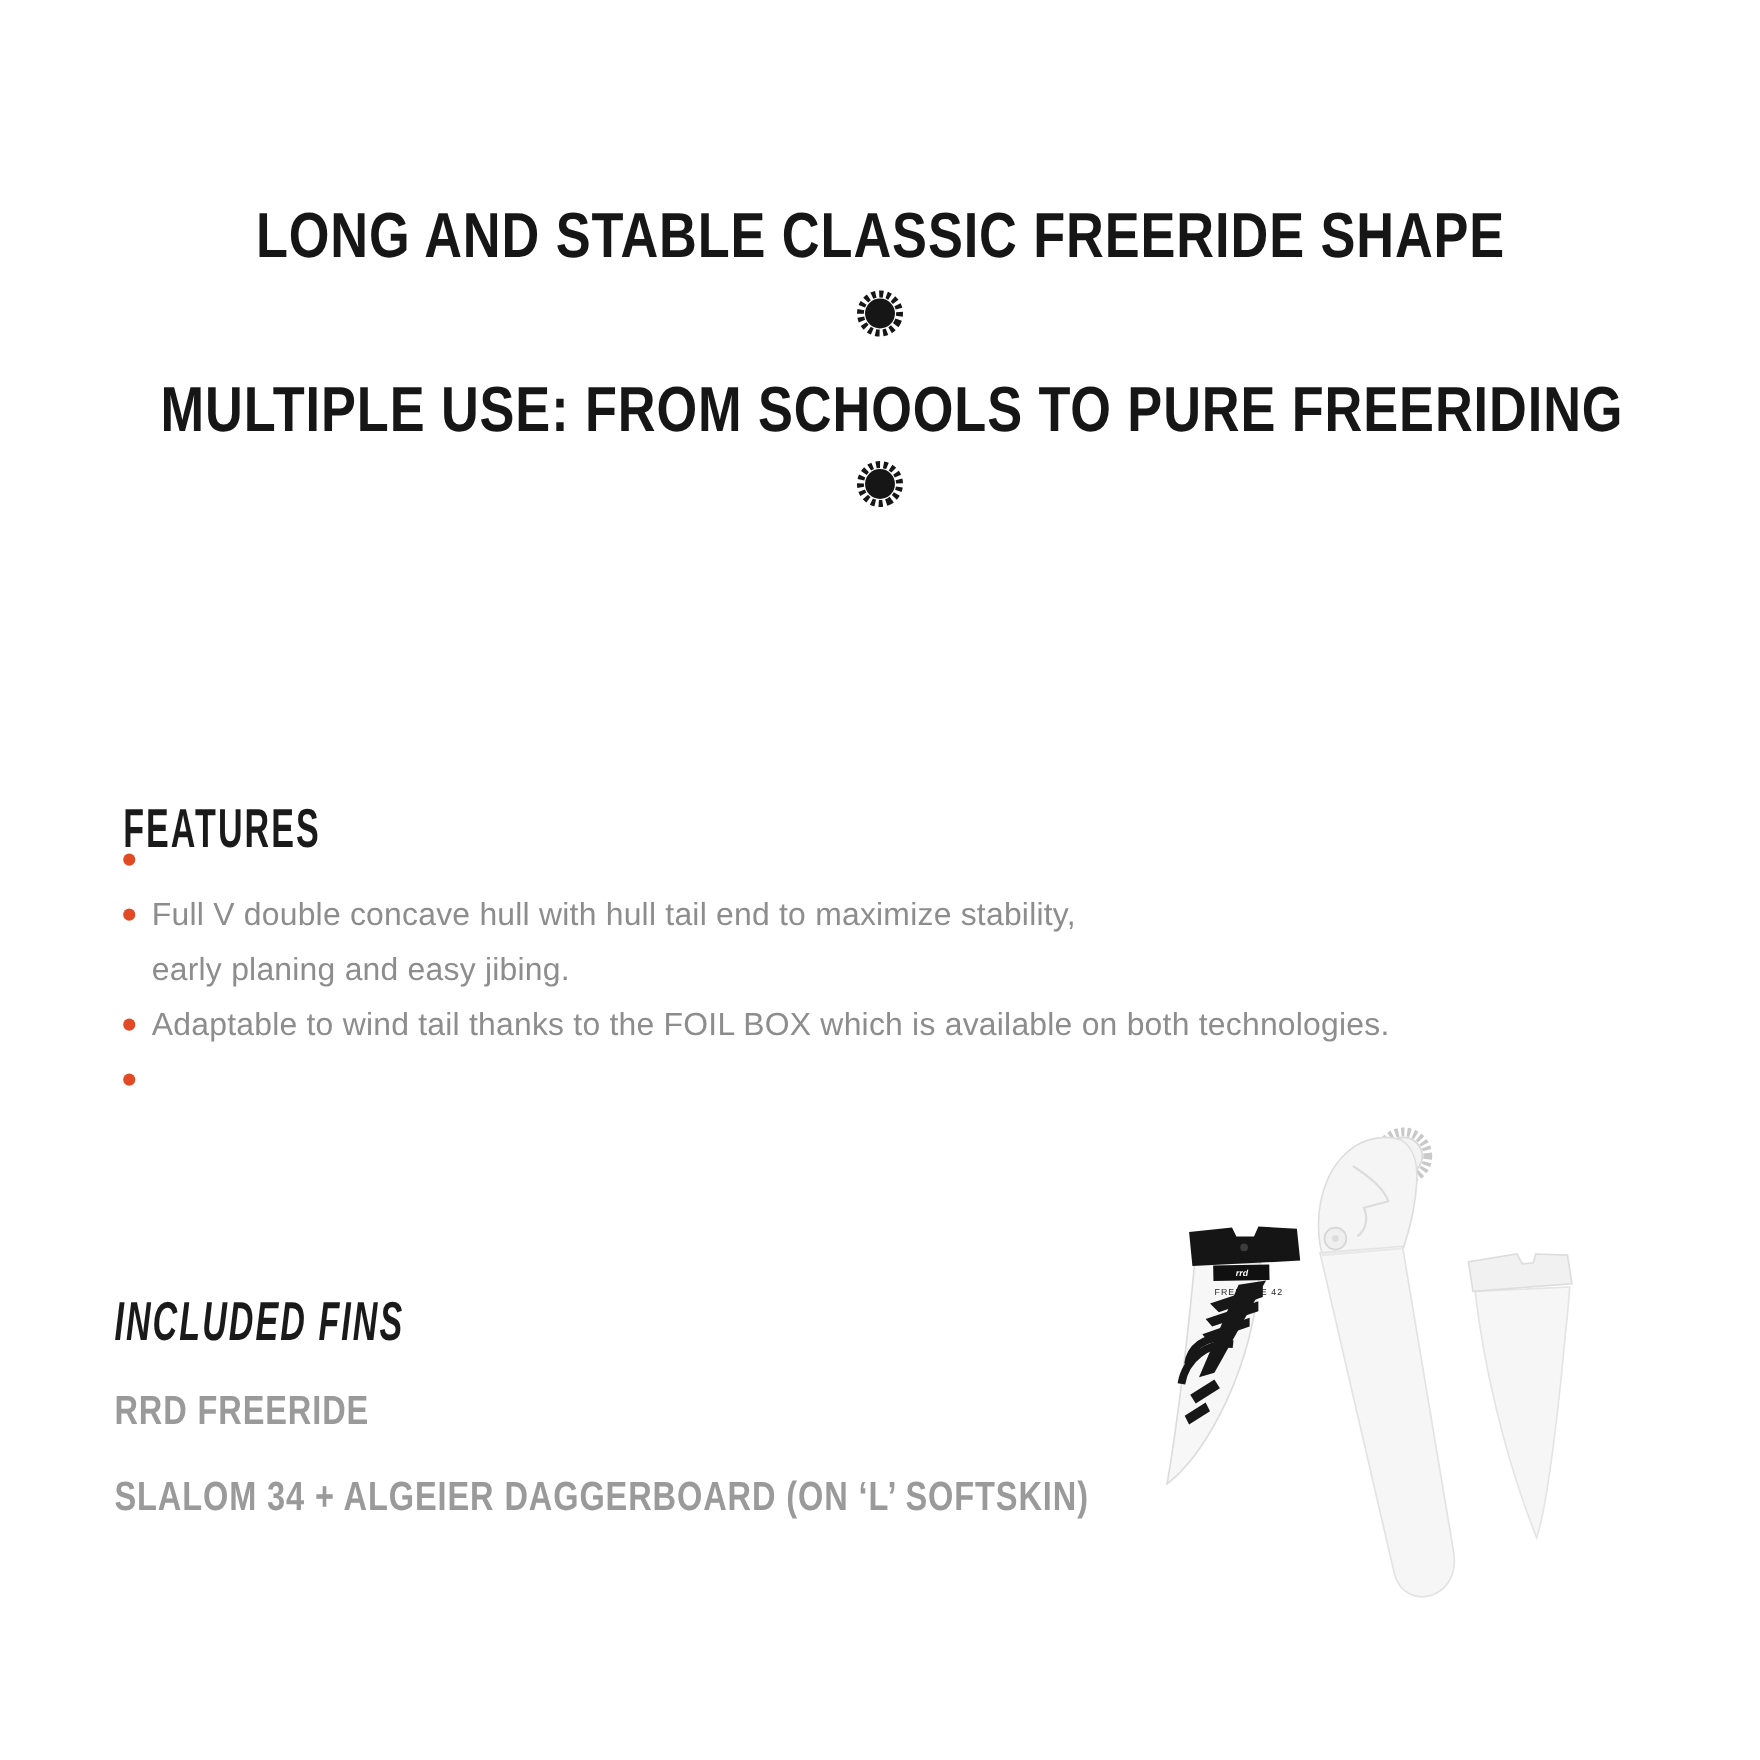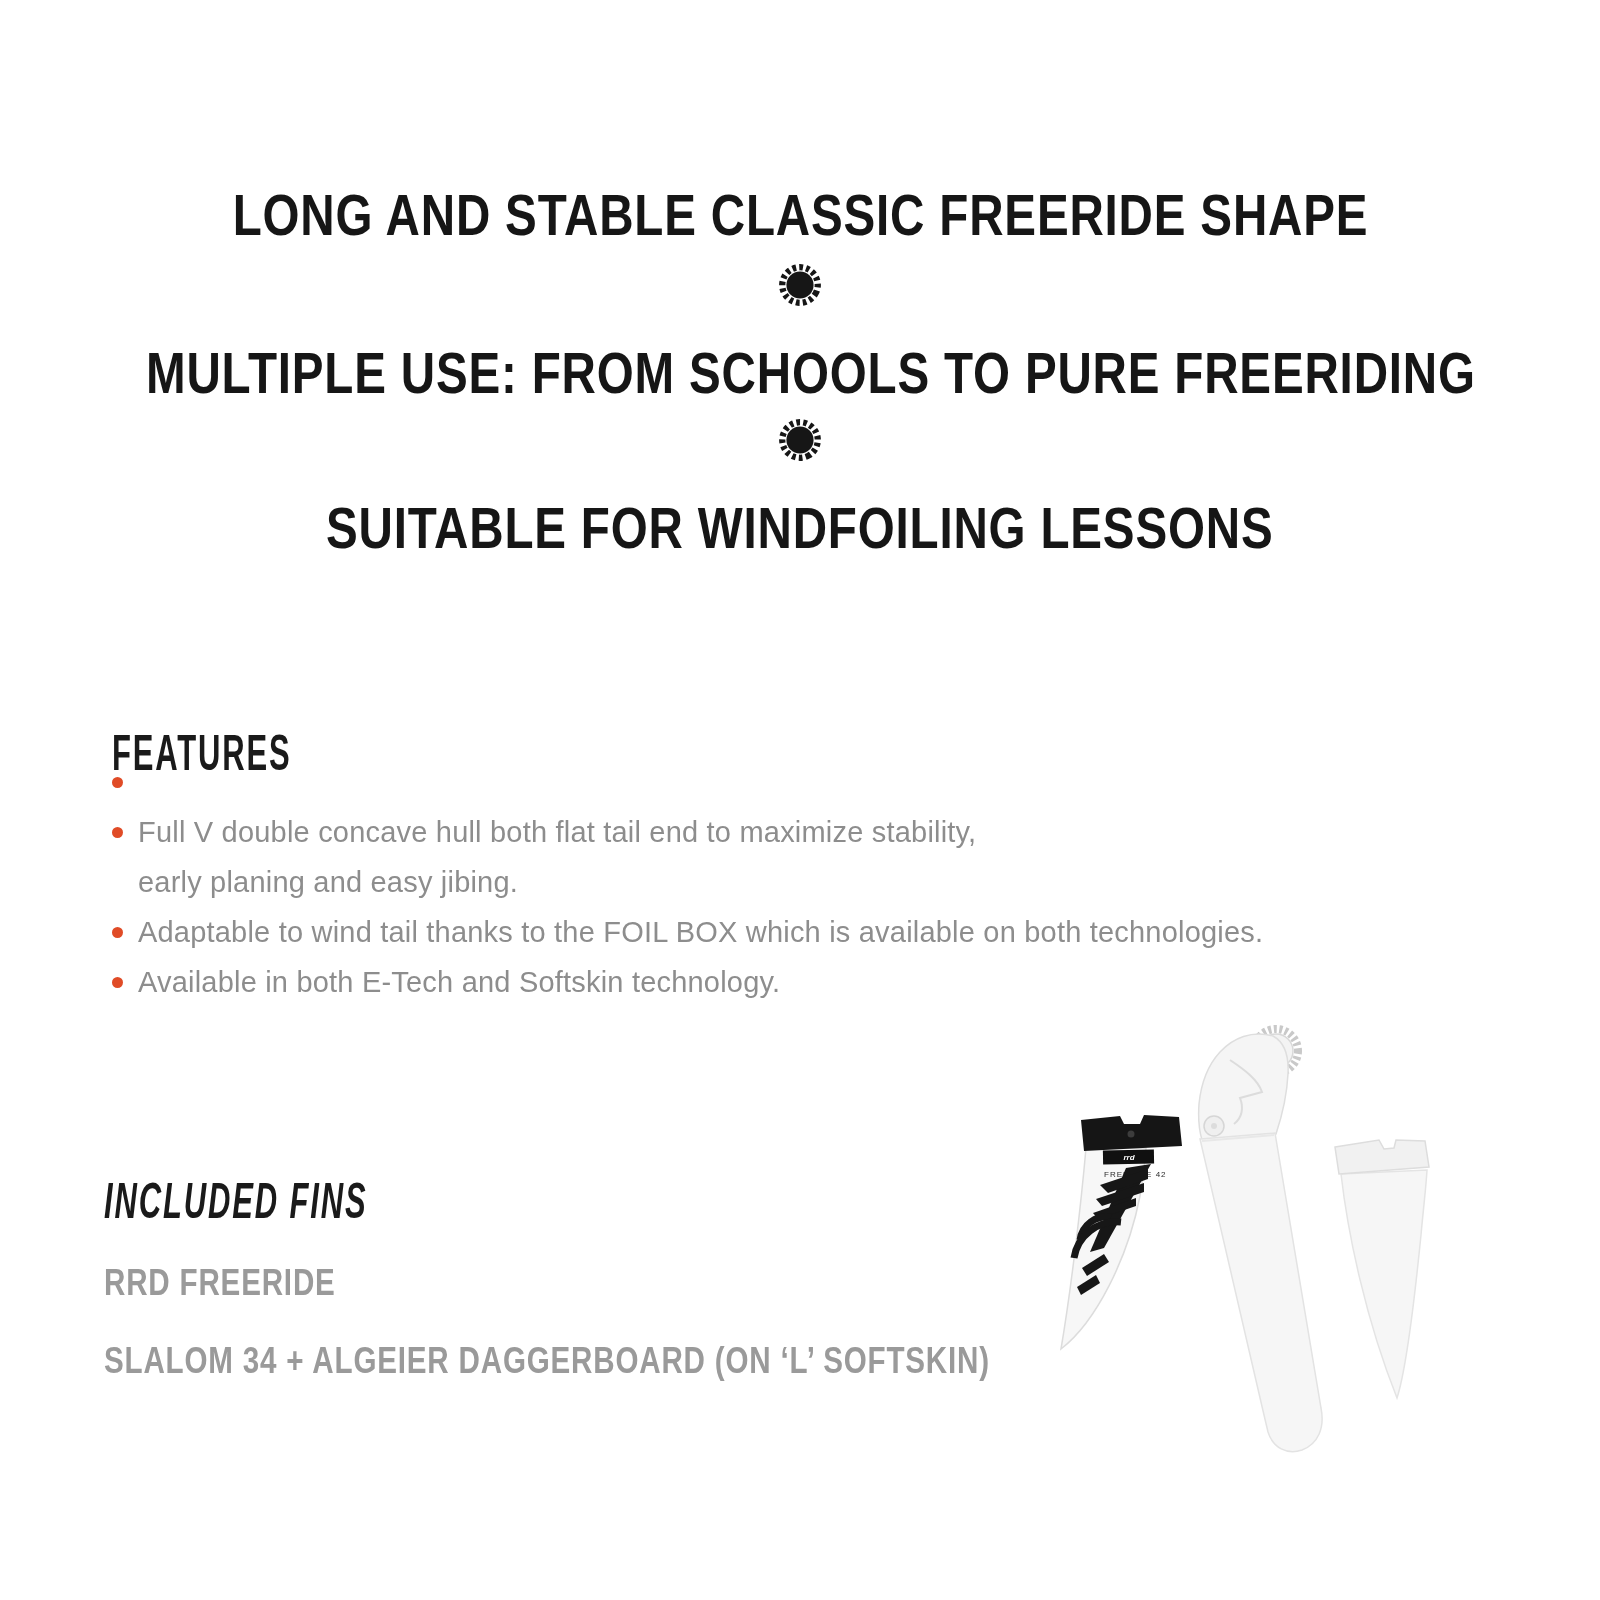--- a/index.html
+++ b/index.html
@@ -78,33 +78,30 @@
     <span class="cx">MULTIPLE USE: FROM SCHOOLS TO PURE FREERIDING</span>
   </div>
 
   <div class="sep" id="sep2">
     <svg viewBox="0 0 44 44">
       <circle cx="22" cy="22" r="13" fill="#161616"></circle>
       <circle cx="22" cy="22" r="17" fill="none" stroke="#161616" stroke-width="6" stroke-dasharray="3.5 3" transform="rotate(60 22 22)"></circle>
     </svg>
   </div>
 
-  <div class="headline" id="hl3">
-    <span class="cx">SUITABLE FOR WINDFOILING LESSONS</span>
-  </div>
 
   <h2 class="sec-heading" id="features-heading">
     <span class="cx">FEATURES</span>
   </h2>
   <div class="features-list">
       <div class="feature-line"><span class="dot"></span></div>
-      <div class="feature-line"><span class="dot"></span><span>Full V double concave hull both flat tail end to maximize stability,</span></div>
+      <div class="feature-line"><span class="dot"></span><span>Full V double concave hull with hull tail end to maximize stability,</span></div>
       <div class="feature-line no-bullet"><span class="dot"></span><span>early planing and easy jibing.</span></div>
       <div class="feature-line"><span class="dot"></span><span>Adaptable to wind tail thanks to the FOIL BOX which is available on both technologies.</span></div>
-      <div class="feature-line"><span class="dot"></span><span>Available in both E-Tech and Softskin technology.</span></div>
+      <div class="feature-line"><span class="dot"></span></div>
     </div>
 
   <h2 class="sec-heading" id="included-heading">
     <span class="cx">INCLUDED FINS</span>
   </h2>
   <p class="fins-line" id="fins-line-1">
     <span class="cx">RRD FREERIDE</span>
   </p>
   <p class="fins-line" id="fins-line-2">
     <span class="cx">SLALOM 34 + ALGEIER DAGGERBOARD (ON ‘L’ SOFTSKIN)</span>

